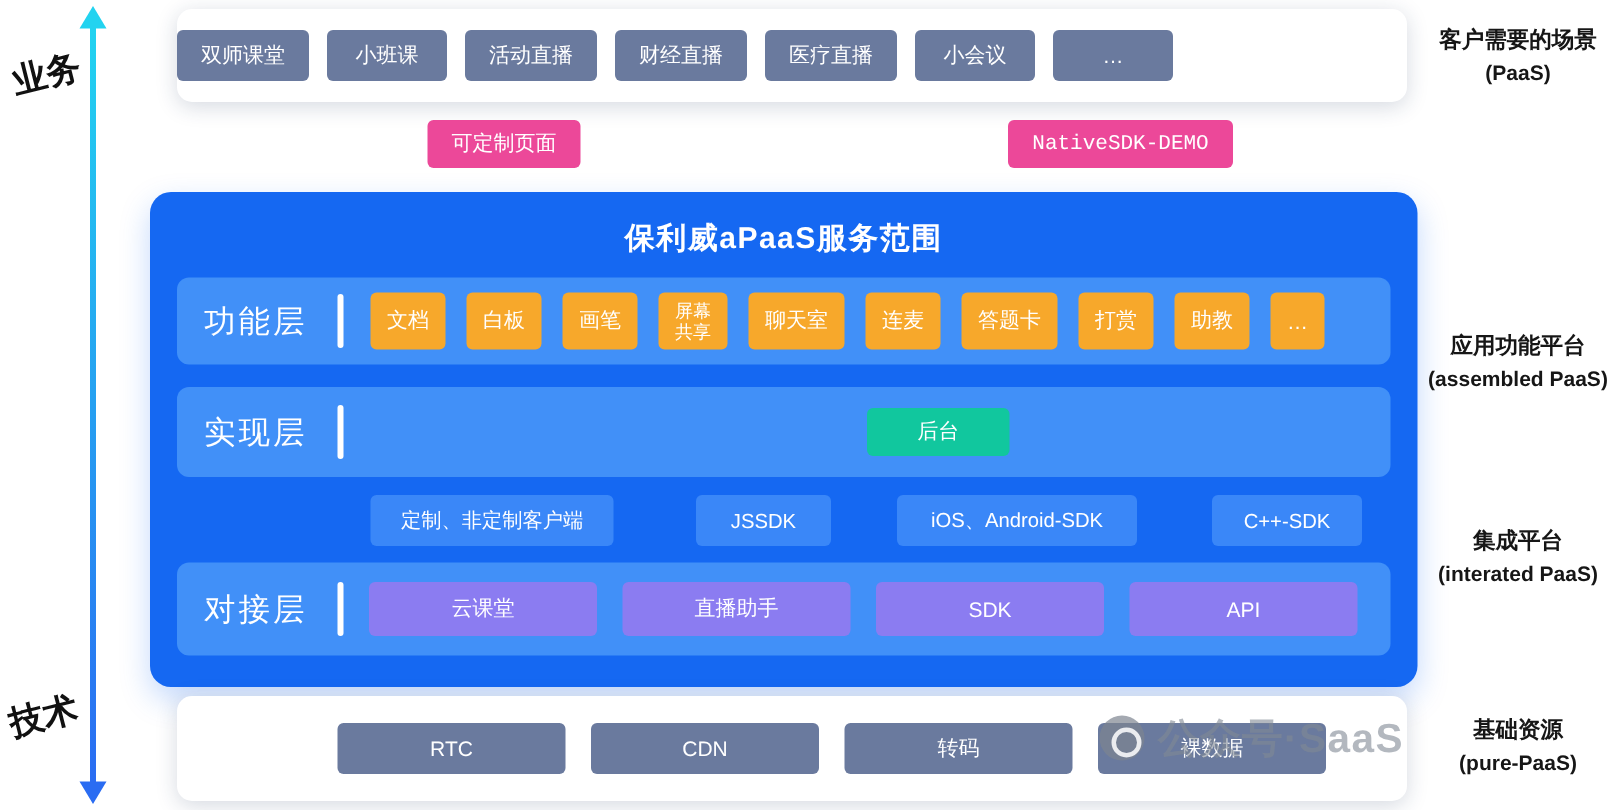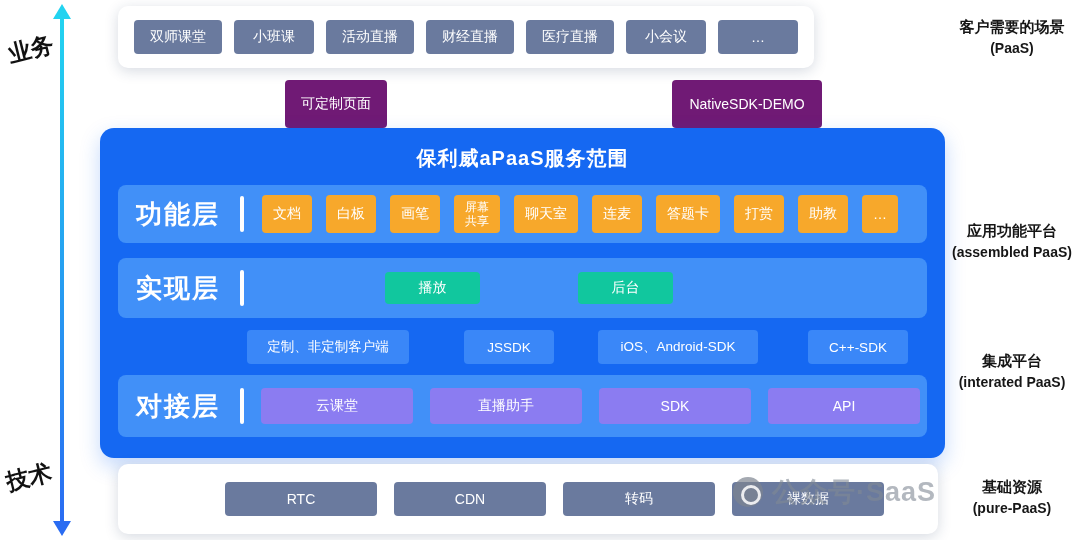--- a/index.html
+++ b/index.html
@@ -14,45 +14,45 @@
   .arrow-head.top { left:53px; top:4px; border-left:9px solid transparent; border-right:9px solid transparent; border-bottom:15px solid #22d3f0; }
   .arrow-head.bottom { left:53px; top:521px; border-left:9px solid transparent; border-right:9px solid transparent; border-top:15px solid #2a6cf2; }
   .axis-label { position:absolute; font-size:23px; font-weight:700; color:#111; transform:rotate(-14deg); }
   .axis-label.top { left:8px; top:34px; }
   .axis-label.bottom { left:6px; top:462px; }
 
   
   .chip { display:flex; align-items:center; justify-content:center; color:#fff;
     border-radius:4px; font-size:14px; text-align:center; flex:0 0 auto; }
   .chip.slate  { background:#6a7a9e; height:34px; }
-  .chip.teal   { background:#701a75; height:48px; position:absolute; }
+  .chip.teal   { background:#ec4899; height:32px; position:absolute;font-family:Liberation Mono, monospace; }
   .chip.orange { background:#f7a82b; height:38px; padding:0 11px; }
   .chip.green  { background:#11c79e; height:32px; position:absolute; }
   .chip.bluec  { background:#3a87f8; height:34px; position:absolute; font-size:13.5px; }
   .chip.purple { background:#8b7cf1; height:36px; width:152px; }
   .chip.screen { width:46px; padding:0 8px; font-size:12px; line-height:14px; word-break:break-all;font-family:Liberation Serif, serif; }
 
   
   .panel-white { position:absolute; background:#fff; border-radius:10px;
     box-shadow:0 3px 14px rgba(30,50,90,.18); display:flex; align-items:center; }
-  .panel-top { left:118px; top:6px; width:696px; height:62px; gap:12px;justify-content:center; }
+  .panel-top { left:118px; top:6px; width:820px; height:62px; gap:12px; }
   .panel-bottom { left:118px; top:464px; width:820px; height:70px; padding-left:107px; gap:17px; }
 
   
   .apaas-box { position:absolute; left:100px; top:128px; width:845px; height:330px;
     background:#1568f2; border-radius:14px; box-shadow:0 8px 20px rgba(21,104,242,.25); }
   .apaas-title { position:absolute; left:0; right:0; top:17px; text-align:center;
     color:#fff; font-size:20px; font-weight:700; letter-spacing:1px; }
 
   .layer-bar { position:absolute; left:18px; width:809px; background:#4190f8; border-radius:8px;
     display:flex; align-items:center; padding-left:18px; }
   .layer-bar.function { top:57px; height:58px; }
   .layer-bar.impl { top:130px; height:60px; }
   .layer-bar.dock { top:247px; height:62px; }
-  .layer-label { color:#fff; font-size:26px; font-weight:700; letter-spacing:2px; }
+  .layer-label { color:#fff; font-size:21px; font-weight:400; letter-spacing:2px; }
   .layer-divider { width:4px; height:36px; background:#fff; border-radius:2px; margin-left:20px; flex:0 0 auto; }
   .chip-row { display:flex; align-items:center; gap:14px; margin-left:18px; }
   .chip-row.dock { gap:17px; margin-left:17px; }
 
   
   .rlabel { position:absolute; left:944px; width:136px; text-align:center; color:#161616; }
   .rlabel .t { font-size:15px; font-weight:700; line-height:22px; }
   .rlabel .s { font-size:14px; font-weight:700; line-height:20px; }
   .rl1 { top:16px; } .rl2 { top:220px; } .rl3 { top:350px; } .rl4 { top:476px; }
 
@@ -103,21 +103,20 @@
         <div class="chip orange">答题卡</div>
         <div class="chip orange">打赏</div>
         <div class="chip orange">助教</div>
         <div class="chip orange">…</div>
       </div>
     </div>
 
     <div class="layer-bar impl">
       <span class="layer-label">实现层</span>
       <span class="layer-divider"></span>
-      <div class="chip green" style="left:267px; top:14px; width:95px">播放</div>
       <div class="chip green" style="left:460px; top:14px; width:95px">后台</div>
     </div>
 
     <div class="chip bluec" style="left:147px; top:202px; width:162px">定制、非定制客户端</div>
     <div class="chip bluec" style="left:364px; top:202px; width:90px">JSSDK</div>
     <div class="chip bluec" style="left:498px; top:202px; width:160px">iOS、Android-SDK</div>
     <div class="chip bluec" style="left:708px; top:202px; width:100px">C++-SDK</div>
 
     <div class="layer-bar dock">
       <span class="layer-label">对接层</span>

